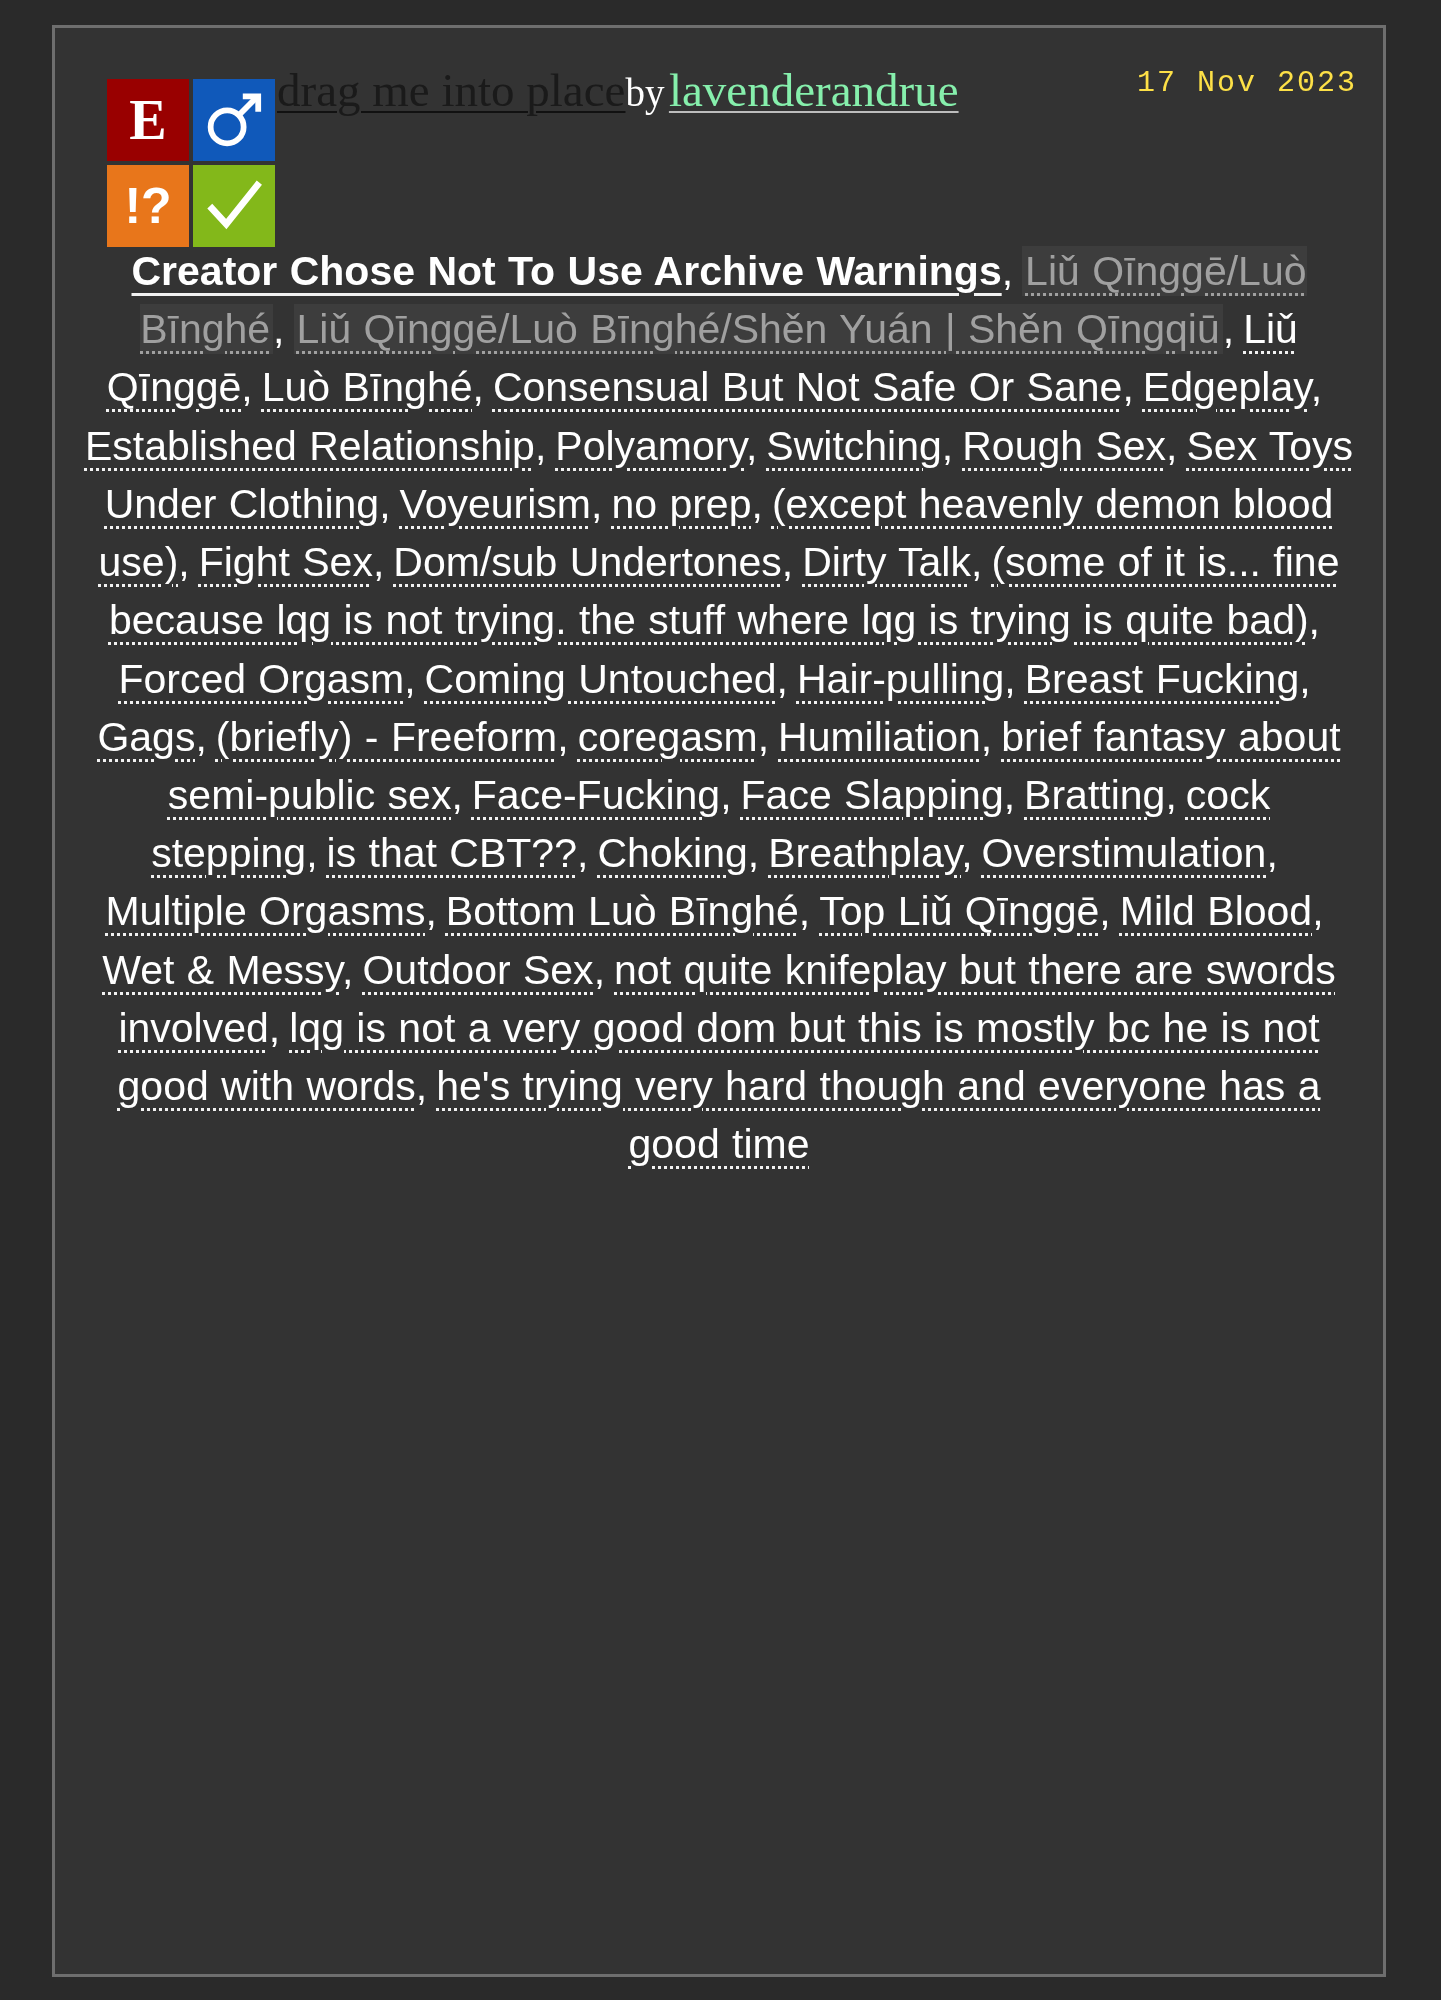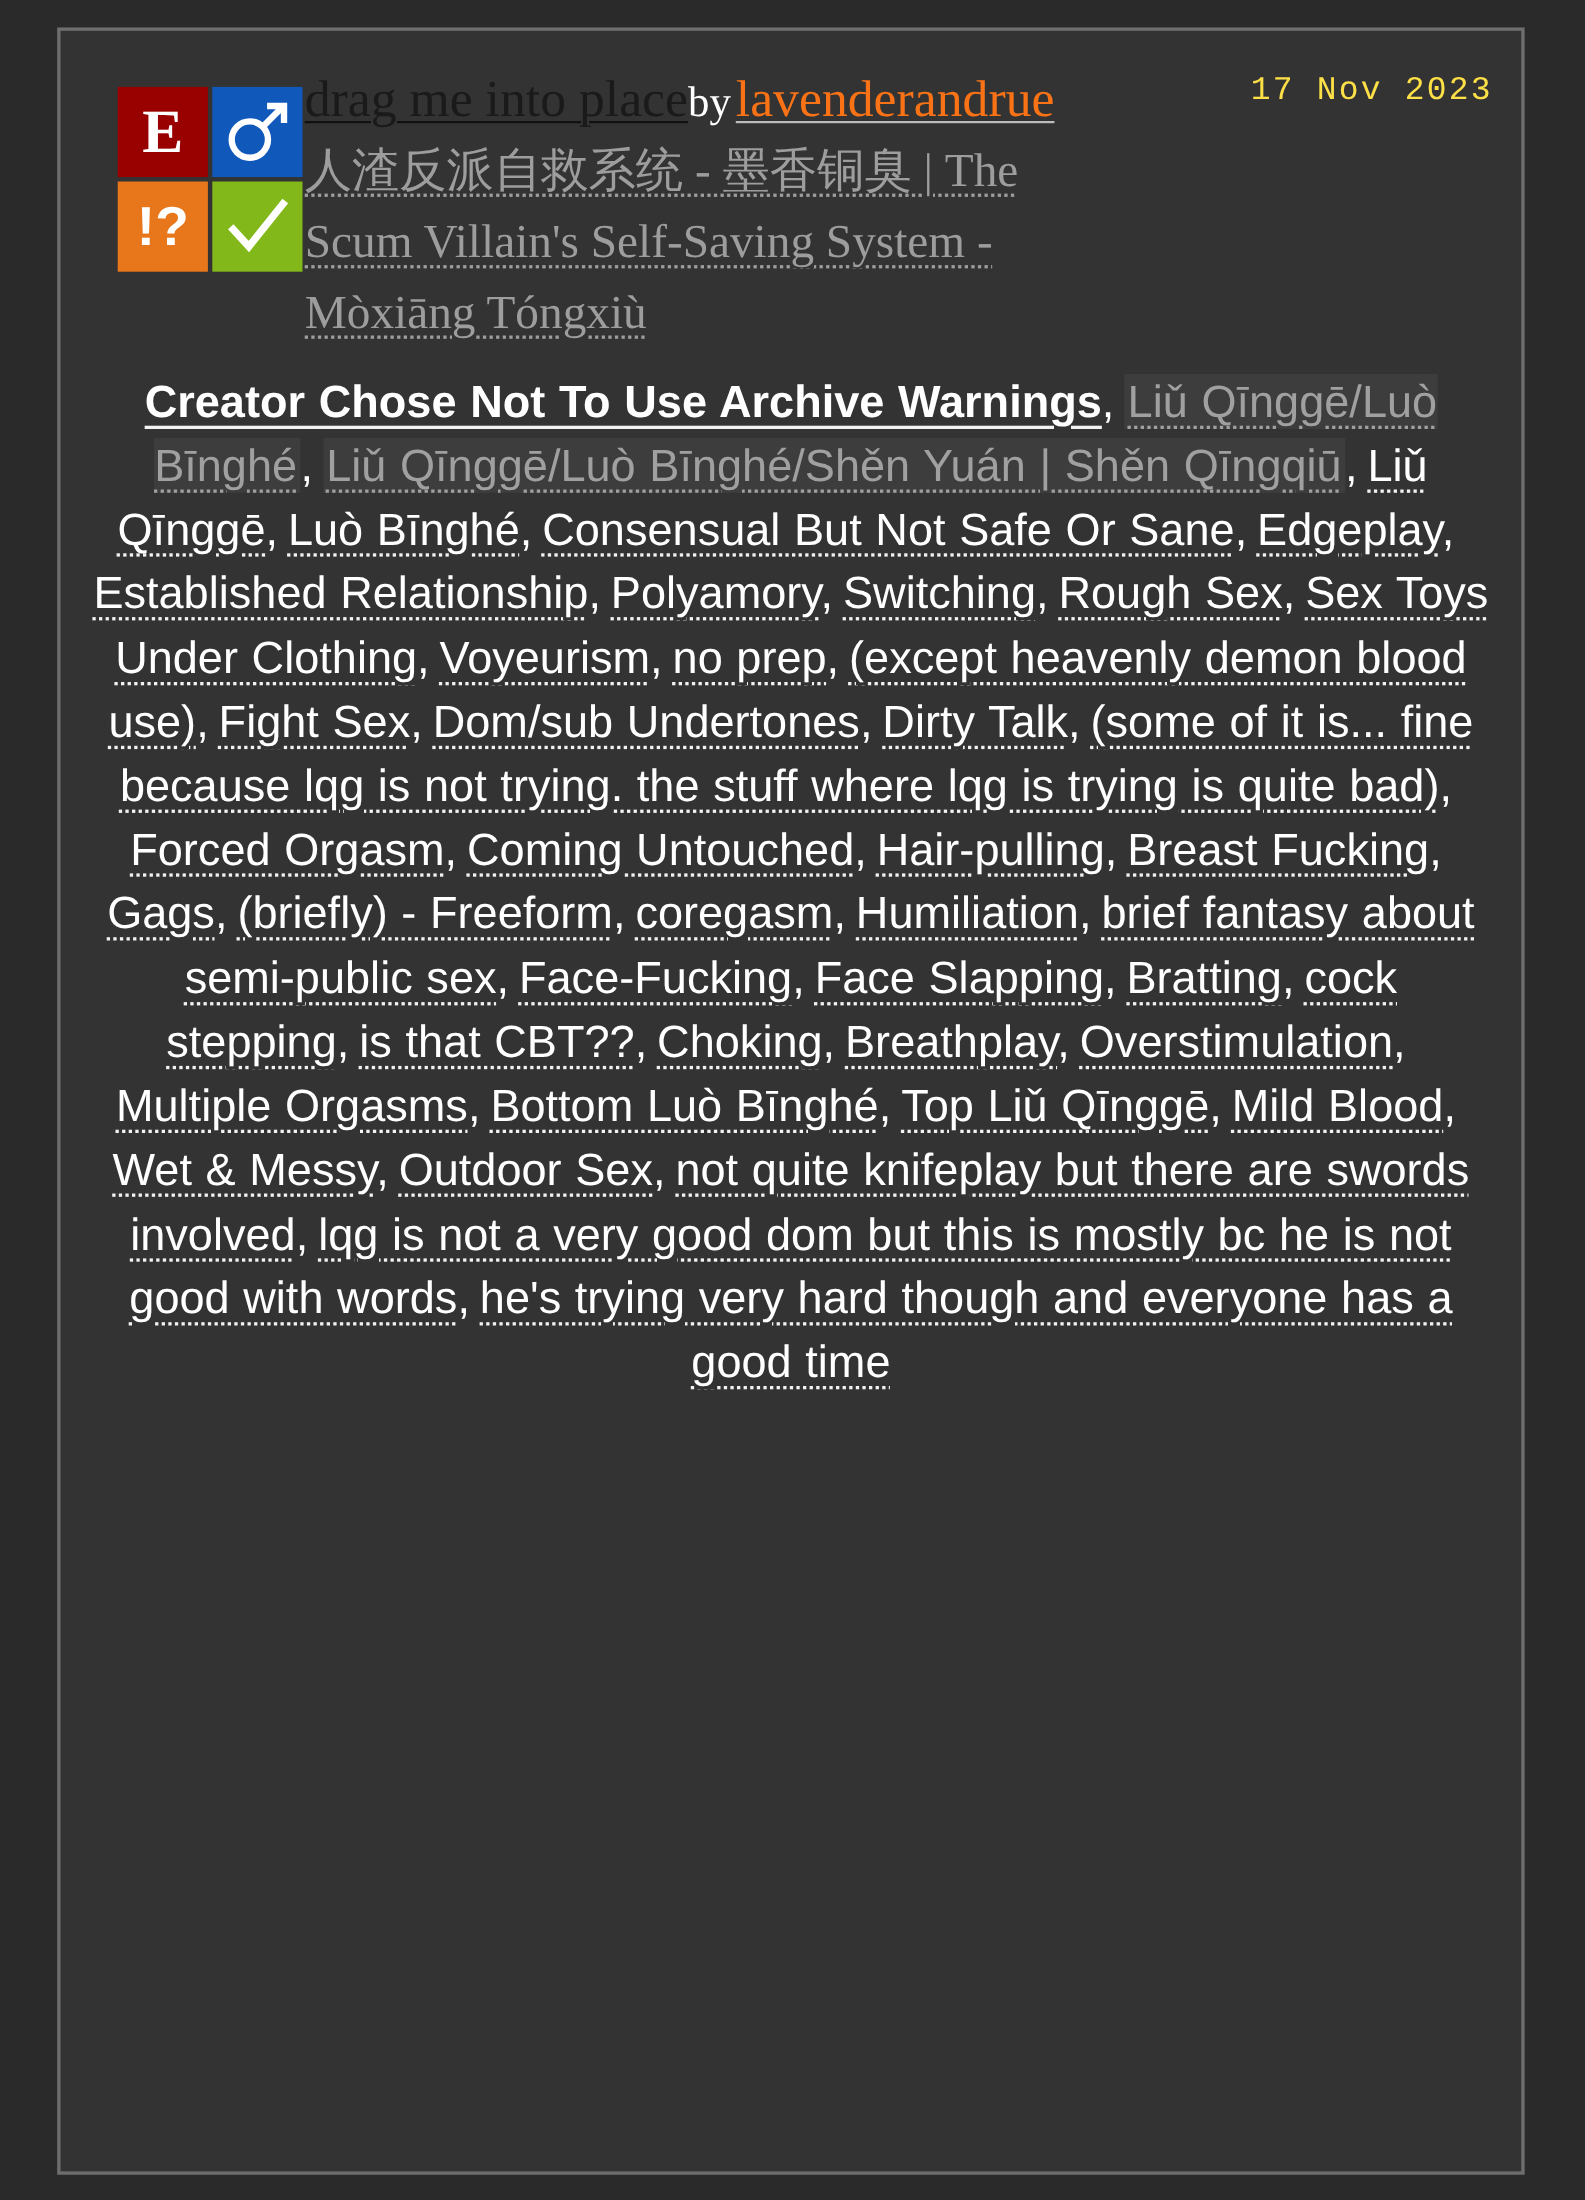--- a/index.html
+++ b/index.html
@@ -82,21 +82,21 @@
     text-align: right;
   }
   .byword {
     font-family: "Liberation Serif", serif;
     font-size: 39px;
     color: #ffffff;
   }
   .author-link {
     font-family: "Liberation Serif", serif;
     font-size: 47px;
-    color: #f97316;
+    color: #86efac;
     text-decoration: underline;
     text-decoration-color: #bdbdbd;
     text-underline-offset: 5px;
     text-decoration-thickness: 2px;
   }
 
   .datetime {
     position: absolute;
     right: 0px;
     top: 12px;
@@ -182,21 +182,18 @@
         </svg>
       </span>
     </div>
 
     <div class="datetime">17 Nov 2023</div>
 
     <div class="heading-block">
       <a class="work-title" href="#">drag me into place</a><span class="byword">by</span> <a class="author-link" href="#">lavenderandrue</a>
     </div>
 
-    <div class="fandoms">
-      <a class="fandom-link" href="#">人渣反派自救系统 - 墨香铜臭 | The Scum Villain's Self-Saving System - Mòxiāng Tóngxiù</a>
-    </div>
 
   </div>
 
   <div class="tags" id="tag-list"><a href="#" class="tag warning">Creator Chose Not To Use Archive Warnings</a><span class="tag-sep">,</span><span class="tag-space">&nbsp;</span><a href="#" class="tag relationship relationship">Liǔ Qīnggē/Luò Bīnghé</a><span class="tag-sep">,</span><span class="tag-space">&nbsp;</span><a href="#" class="tag relationship relationship">Liǔ Qīnggē/Luò Bīnghé/Shěn Yuán | Shěn Qīngqiū</a><span class="tag-sep">,</span><span class="tag-space">&nbsp;</span><a href="#" class="tag character">Liǔ Qīnggē</a><span class="tag-sep">,</span><span class="tag-space">&nbsp;</span><a href="#" class="tag character">Luò Bīnghé</a><span class="tag-sep">,</span><span class="tag-space">&nbsp;</span><a href="#" class="tag freeform">Consensual But Not Safe Or Sane</a><span class="tag-sep">,</span><span class="tag-space">&nbsp;</span><a href="#" class="tag freeform">Edgeplay</a><span class="tag-sep">,</span><span class="tag-space">&nbsp;</span><a href="#" class="tag freeform">Established Relationship</a><span class="tag-sep">,</span><span class="tag-space">&nbsp;</span><a href="#" class="tag freeform">Polyamory</a><span class="tag-sep">,</span><span class="tag-space">&nbsp;</span><a href="#" class="tag freeform">Switching</a><span class="tag-sep">,</span><span class="tag-space">&nbsp;</span><a href="#" class="tag freeform">Rough Sex</a><span class="tag-sep">,</span><span class="tag-space">&nbsp;</span><a href="#" class="tag freeform">Sex Toys Under Clothing</a><span class="tag-sep">,</span><span class="tag-space">&nbsp;</span><a href="#" class="tag freeform">Voyeurism</a><span class="tag-sep">,</span><span class="tag-space">&nbsp;</span><a href="#" class="tag freeform">no prep</a><span class="tag-sep">,</span><span class="tag-space">&nbsp;</span><a href="#" class="tag freeform">(except heavenly demon blood use)</a><span class="tag-sep">,</span><span class="tag-space">&nbsp;</span><a href="#" class="tag freeform">Fight Sex</a><span class="tag-sep">,</span><span class="tag-space">&nbsp;</span><a href="#" class="tag freeform">Dom/sub Undertones</a><span class="tag-sep">,</span><span class="tag-space">&nbsp;</span><a href="#" class="tag freeform">Dirty Talk</a><span class="tag-sep">,</span><span class="tag-space">&nbsp;</span><a href="#" class="tag freeform">(some of it is... fine because lqg is not trying. the stuff where lqg is trying is quite bad)</a><span class="tag-sep">,</span><span class="tag-space">&nbsp;</span><a href="#" class="tag freeform">Forced Orgasm</a><span class="tag-sep">,</span><span class="tag-space">&nbsp;</span><a href="#" class="tag freeform">Coming Untouched</a><span class="tag-sep">,</span><span class="tag-space">&nbsp;</span><a href="#" class="tag freeform">Hair-pulling</a><span class="tag-sep">,</span><span class="tag-space">&nbsp;</span><a href="#" class="tag freeform">Breast Fucking</a><span class="tag-sep">,</span><span class="tag-space">&nbsp;</span><a href="#" class="tag freeform">Gags</a><span class="tag-sep">,</span><span class="tag-space">&nbsp;</span><a href="#" class="tag freeform">(briefly) - Freeform</a><span class="tag-sep">,</span><span class="tag-space">&nbsp;</span><a href="#" class="tag freeform">coregasm</a><span class="tag-sep">,</span><span class="tag-space">&nbsp;</span><a href="#" class="tag freeform">Humiliation</a><span class="tag-sep">,</span><span class="tag-space">&nbsp;</span><a href="#" class="tag freeform">brief fantasy about semi-public sex</a><span class="tag-sep">,</span><span class="tag-space">&nbsp;</span><a href="#" class="tag freeform">Face-Fucking</a><span class="tag-sep">,</span><span class="tag-space">&nbsp;</span><a href="#" class="tag freeform">Face Slapping</a><span class="tag-sep">,</span><span class="tag-space">&nbsp;</span><a href="#" class="tag freeform">Bratting</a><span class="tag-sep">,</span><span class="tag-space">&nbsp;</span><a href="#" class="tag freeform">cock stepping</a><span class="tag-sep">,</span><span class="tag-space">&nbsp;</span><a href="#" class="tag freeform">is that CBT??</a><span class="tag-sep">,</span><span class="tag-space">&nbsp;</span><a href="#" class="tag freeform">Choking</a><span class="tag-sep">,</span><span class="tag-space">&nbsp;</span><a href="#" class="tag freeform">Breathplay</a><span class="tag-sep">,</span><span class="tag-space">&nbsp;</span><a href="#" class="tag freeform">Overstimulation</a><span class="tag-sep">,</span><span class="tag-space">&nbsp;</span><a href="#" class="tag freeform">Multiple Orgasms</a><span class="tag-sep">,</span><span class="tag-space">&nbsp;</span><a href="#" class="tag freeform">Bottom Luò Bīnghé</a><span class="tag-sep">,</span><span class="tag-space">&nbsp;</span><a href="#" class="tag freeform">Top Liǔ Qīnggē</a><span class="tag-sep">,</span><span class="tag-space">&nbsp;</span><a href="#" class="tag freeform">Mild Blood</a><span class="tag-sep">,</span><span class="tag-space">&nbsp;</span><a href="#" class="tag freeform">Wet &amp; Messy</a><span class="tag-sep">,</span><span class="tag-space">&nbsp;</span><a href="#" class="tag freeform">Outdoor Sex</a><span class="tag-sep">,</span><span class="tag-space">&nbsp;</span><a href="#" class="tag freeform">not quite knifeplay but there are swords involved</a><span class="tag-sep">,</span><span class="tag-space">&nbsp;</span><a href="#" class="tag freeform">lqg is not a very good dom but this is mostly bc he is not good with words</a><span class="tag-sep">,</span><span class="tag-space">&nbsp;</span><a href="#" class="tag freeform">he's trying very hard though and everyone has a good time</a></div>
 
 </div>
 
 </body></html>

